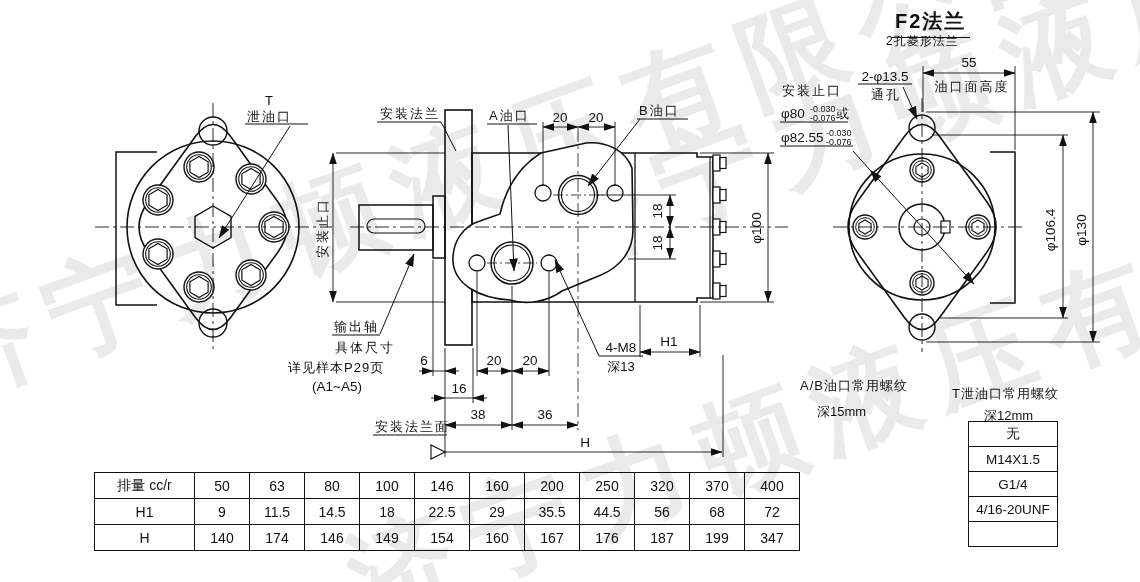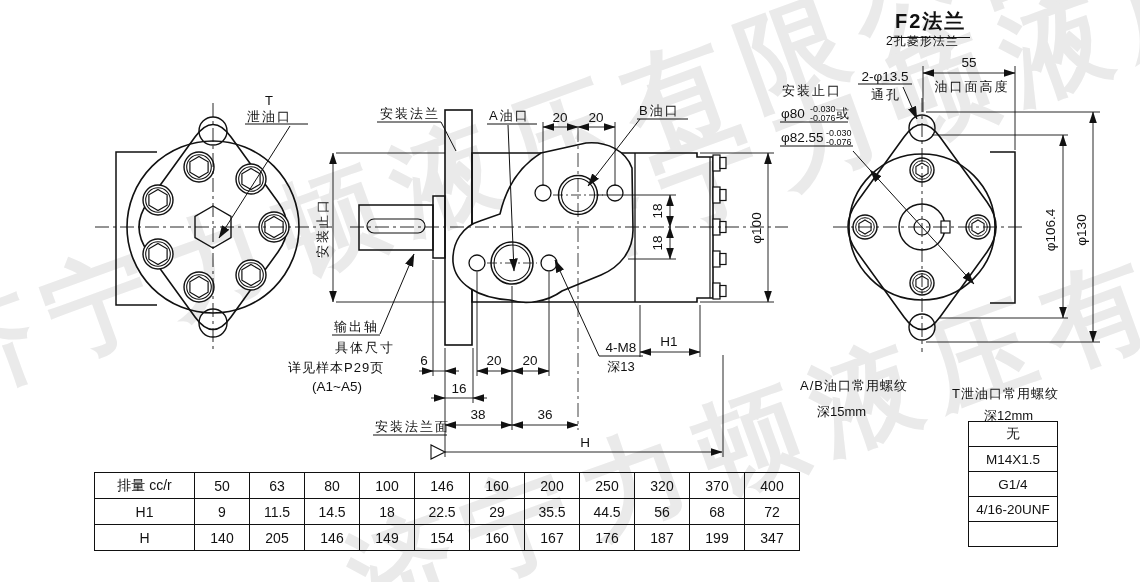--- a/index.html
+++ b/index.html
@@ -267,21 +267,21 @@
       <td>29</td>
       <td>35.5</td>
       <td>44.5</td>
       <td>56</td>
       <td>68</td>
       <td>72</td>
     </tr>
     <tr>
       <td>H</td>
       <td>140</td>
-      <td>205</td>
+      <td>174</td>
       <td>146</td>
       <td>149</td>
       <td>154</td>
       <td>160</td>
       <td>167</td>
       <td>176</td>
       <td>187</td>
       <td>199</td>
       <td>347</td>
     </tr>

